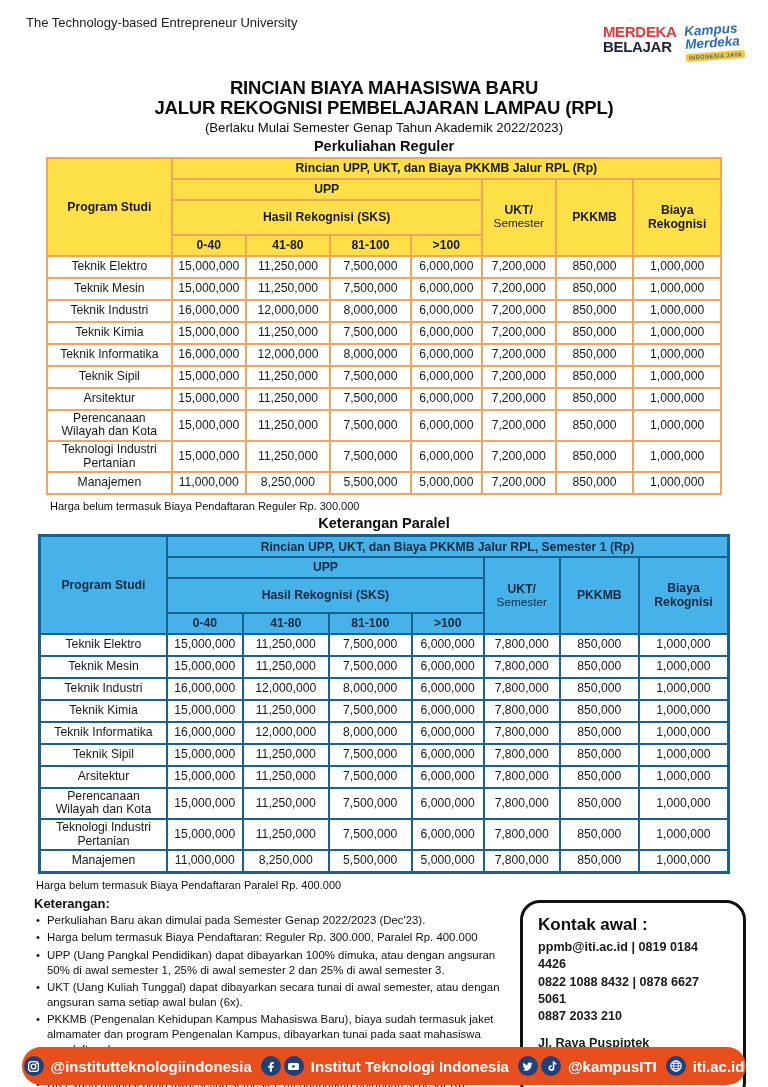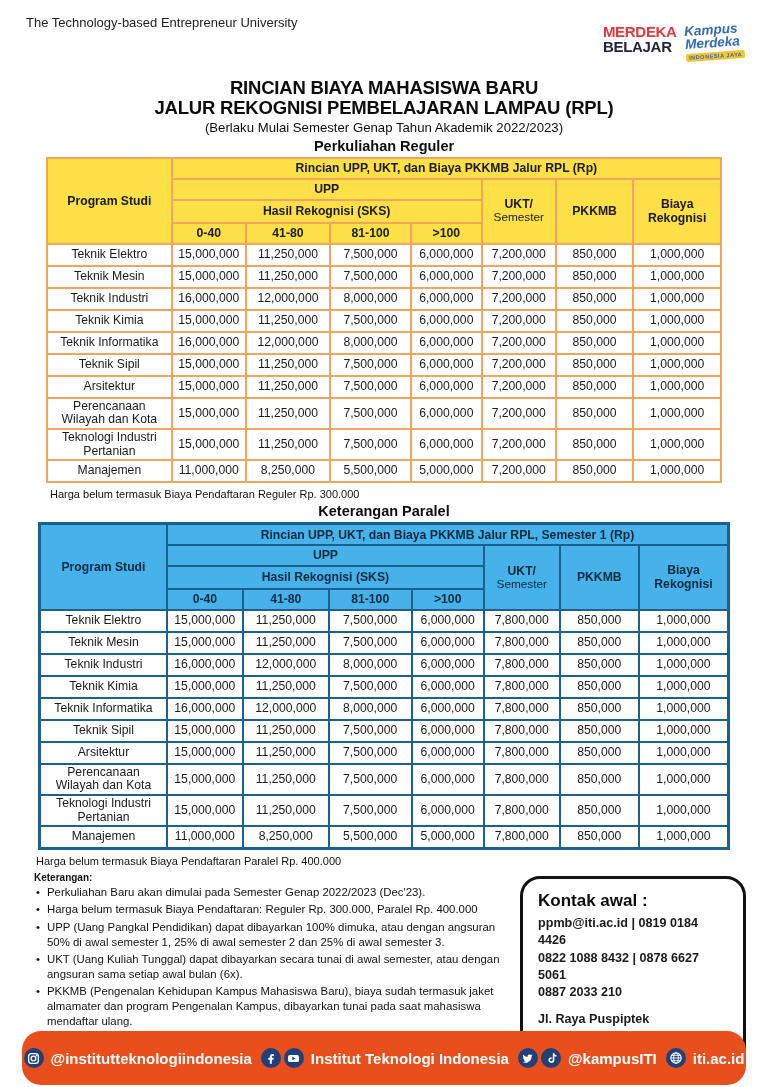--- a/index.html
+++ b/index.html
@@ -30,47 +30,47 @@
   .t1 { font-size:18.5px; font-weight:800; letter-spacing:-.2px; line-height:1.1; color:#0d0d0d; }
   .subtitle { font-size:13.2px; margin-top:1px; color:#0d0d0d; }
   .tbl-title { text-align:center; font-size:14.5px; font-weight:800; margin:3px 0 3px; color:#0d0d0d; }
   
   table.fees { border-collapse:collapse; table-layout:fixed; }
   .fees th, .fees td { text-align:center; vertical-align:middle; padding:1px 3px; overflow:hidden; }
   .fees thead th { font-weight:700; font-size:12.2px; line-height:1.15; }
   .fees tbody td { font-size:12.2px; background:#fff; height:22px; line-height:1.12; }
   .fees thead tr:nth-child(1) th { height:21px; }
   .fees thead tr:nth-child(2) th { height:21px; }
-  .fees thead tr:nth-child(3) th { height:23px; }
+  .fees thead tr:nth-child(3) th { height:35px; }
   .fees thead tr:nth-child(4) th { height:21px; }
   .hdr-sub { display:block; font-weight:400; font-size:11.8px; }
   .hdr-b   { display:block; font-weight:700; font-size:12.2px; }
   .orange { width:676px; margin-left:46px; }
   .orange th, .orange td { border:2px solid #F2A55C; }
   .orange thead th { background:#fde047; color:#1a1a1a; }
   .blue { width:692px; margin-left:38px; border:3px solid #1B618F; }
   .blue th, .blue td { border:2px solid #1B618F; }
   .blue thead th { background:#47B2E9; color:#0A2A40; }
   .footnote { font-size:11px; color:#111; }
   .fn-1 { margin:5px 0 1px 50px; }
   .fn-2 { margin:5px 0 1px 36px; }
   
   .bottom-row { display:flex; gap:12px; padding:3px 22px 0 34px; }
   .keterangan { flex:1; font-size:11.4px; line-height:1.33; color:#111; }
-  .ket-title { font-weight:800; font-size:10px; margin-bottom:1px; }
+  .ket-title { font-weight:800; font-size:13px; margin-bottom:1px; }
   ul.ket { list-style:none; }
   li.ket-item { padding-left:13px; position:relative; margin-bottom:2px; }
   li.ket-item::before { content:"\2022"; position:absolute; left:2px; top:0; }
   .contact-box { width:226px; border:3px solid #111; border-radius:20px; padding:12px 15px 12px 15px; align-self:flex-start; margin-top:5px; }
   .contact-title { font-size:17px; font-weight:800; margin-bottom:4px; color:#0d0d0d; }
   .contact-line { font-size:12.6px; font-weight:700; line-height:1.38; color:#1a1a1a; }
   .contact-addr { margin-top:9px; }
   .contact-addr .contact-line { font-weight:700; }
   
-  .footer-bar { position:absolute; left:22px; right:22px; bottom:2px; height:54px; background:#E84F1D; border-radius:19px; display:flex; align-items:center; justify-content:center; gap:9px; color:#fff; font-weight:700; font-size:15px; }
+  .footer-bar { position:absolute; left:22px; right:22px; bottom:2px; height:38px; background:#E84F1D; border-radius:19px; display:flex; align-items:center; justify-content:center; gap:9px; color:#fff; font-weight:700; font-size:15px; }
   .fgroup { display:flex; align-items:center; gap:7px; }
   .fi { width:20px; height:20px; border-radius:50%; background:#20407C; display:inline-flex; align-items:center; justify-content:center; flex:0 0 auto; }
   .fi svg { display:block; }
   .icon-pair { display:flex; gap:3px; }
 </style>
 </head>
 <body>
 
 <div class="page">
 

